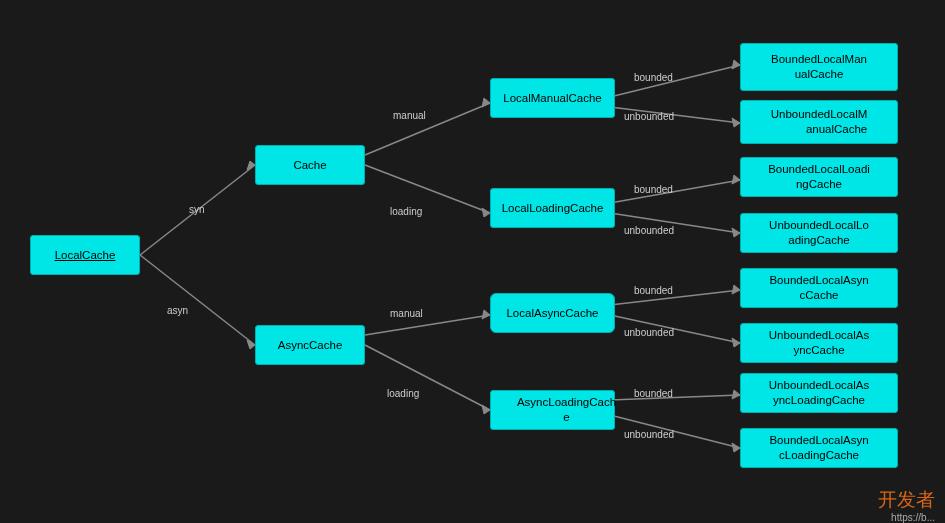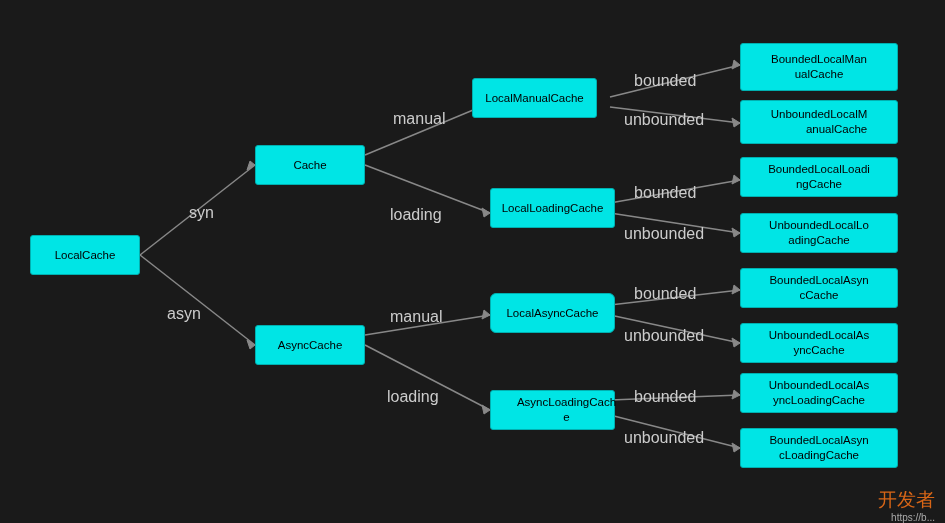--- a/index.html
+++ b/index.html
@@ -30,21 +30,21 @@
       align-items: center;
       justify-content: center;
       font-size: 11.5px;
       font-weight: normal;
       line-height: 1.3;
       padding: 2px 4px;
     }
     .edge-label {
       position: absolute;
       color: #ccc;
-      font-size: 16px;
+      font-size: 10px;
       white-space: nowrap;
     }
     svg.edges {
       position: absolute;
       top: 0; left: 0;
       width: 945px;
       height: 523px;
       pointer-events: none;
     }
     svg.edges line, svg.edges path {
@@ -115,27 +115,27 @@
     <line x1="610" y1="315" x2="740" y2="343"></line>
     <polygon points="740,343 732,338 734,347"></polygon>
 
     <line x1="610" y1="400" x2="740" y2="395"></line>
     <polygon points="740,395 732,399 734,390"></polygon>
 
     <line x1="610" y1="415" x2="740" y2="448"></line>
     <polygon points="740,448 732,443 734,452"></polygon>
   </svg>
 
-  <div class="node" style="left:30px;top:235px;width:110px;height:40px;">LocalCache</div>
+  <div class="node" style="left:30px;top:235px;width:110px;height:40px;text-decoration:underline;">LocalCache</div>
 
   <div class="node" style="left:255px;top:145px;width:110px;height:40px;">Cache</div>
 
   <div class="node" style="left:255px;top:325px;width:110px;height:40px;">AsyncCache</div>
 
-  <div class="node" style="left:472px;top:78px;width:125px;height:40px;">LocalManualCache</div>
+  <div class="node" style="left:490px;top:78px;width:125px;height:40px;">LocalManualCache</div>
 
   <div class="node" style="left:490px;top:188px;width:125px;height:40px;">LocalLoadingCache</div>
 
   <div class="node" style="left:490px;top:293px;width:125px;height:40px;border-radius:6px;">LocalAsyncCache</div>
 
   <div class="node" style="left:490px;top:390px;width:125px;height:40px;padding-left:32px;">AsyncLoadingCach<br>e</div>
 
   <div class="node" style="left:740px;top:43px;width:158px;height:48px;">BoundedLocalMan<br>ualCache</div>
 
   <div class="node" style="left:740px;top:100px;width:158px;height:44px;text-align:right;">UnboundedLocalM<br>anualCache</div>

